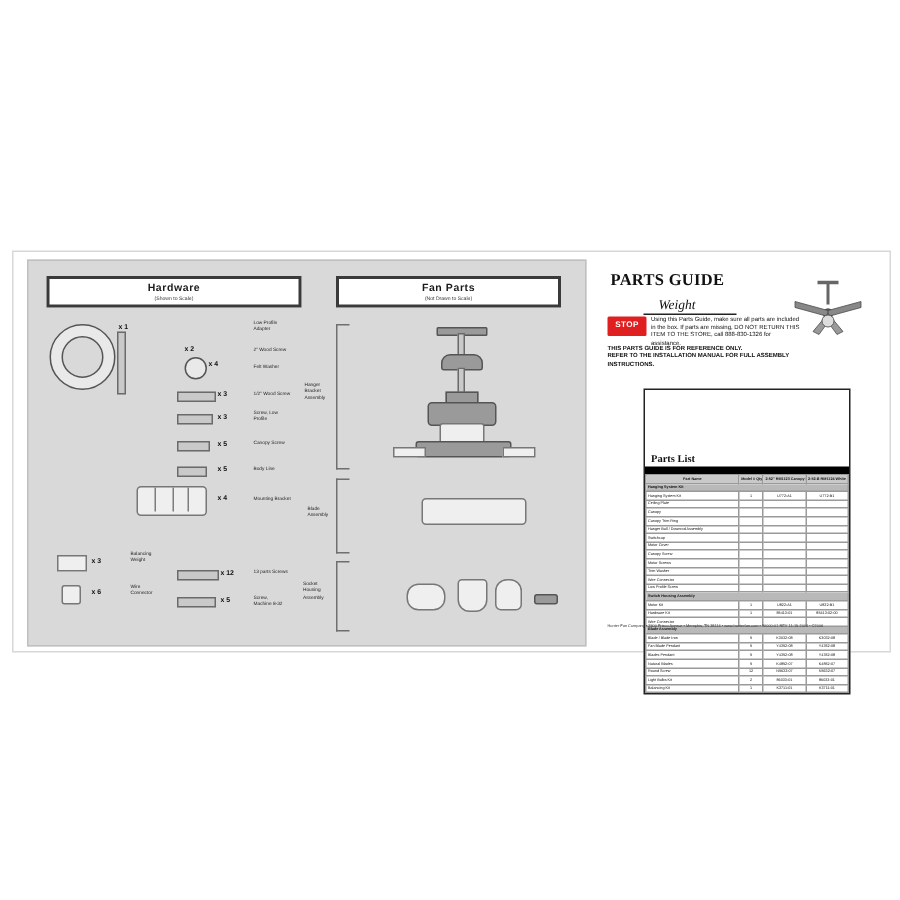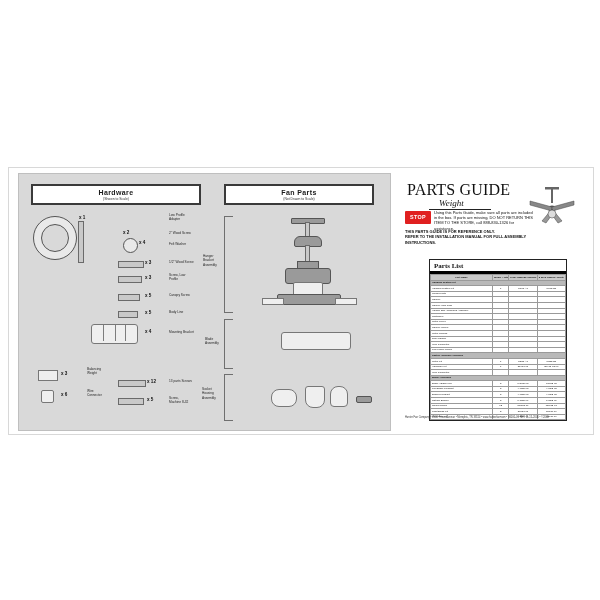--- a/index.html
+++ b/index.html
@@ -103,22 +103,22 @@
     top: 5px;
     width: 186px;
     height: 256px;
     background: #ffffff;
   }
   .pg-title {
     position: absolute;
     left: 8px;
     top: 8px;
     font-family: "Liberation Serif", serif;
-    font-size: 16px;
-    font-weight: normal;
+    font-size: 11px;
+    font-weight: bold;
     color: #111;
     letter-spacing: .2px;
   }
   .brand {
     position: absolute;
     left: 40px;
     top: 25px;
     font-family: "Liberation Serif", serif;
     font-style: italic;
     font-size: 9px;
@@ -180,22 +180,23 @@
     top: 86px;
     width: 136px;
     border: 1px solid #222;
     background: #fff;
   }
   .tbl-title {
     font-family: "Liberation Serif", serif;
     font-size: 7px;
     font-weight: bold;
     padding: 1.5px 0 1.5px 4px;
-    border-bottom: 3px solid #000000;
-    color: #111;
+    border-bottom: 5px solid #000000;
+    color: #111;
+    margin-top: 40px;
   }
   table.parts {
     border-collapse: collapse;
     width: 100%;
     table-layout: fixed;
   }
   table.parts th, table.parts td {
     border: 0.4px solid #9a9a9a;
     font-size: 2.5px;
     line-height: 3.4px;

